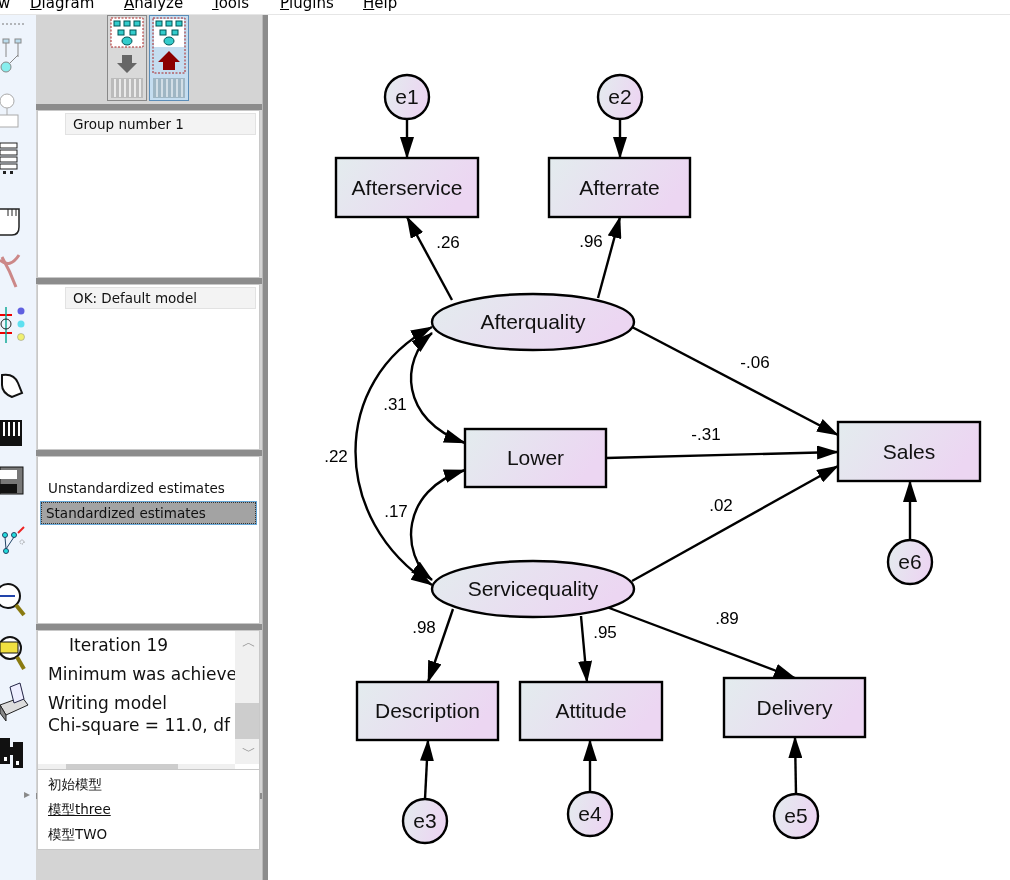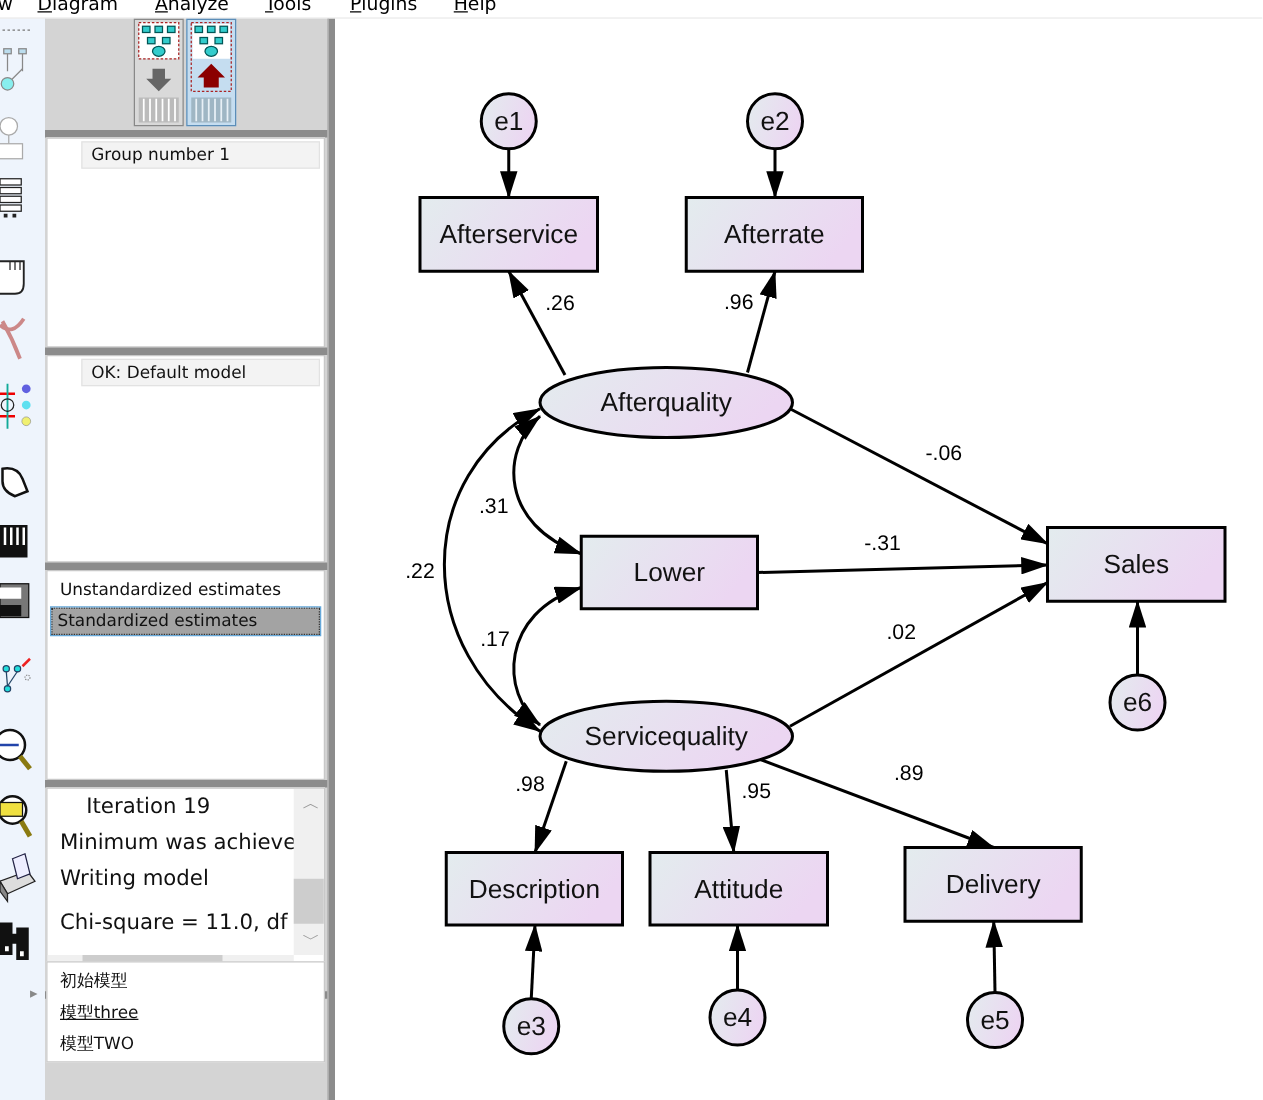--- a/index.html
+++ b/index.html
@@ -10,21 +10,21 @@
   .menu-sep { position:absolute; left:0; top:14px; width:1010px; height:1px; background:#e6e6e6; }
   .toolbar { position:absolute; left:0; top:15px; width:36px; height:865px; background:#eef4fc; border-right:1px solid #d6dde8; }
   .midpanel { position:absolute; left:36px; top:15px; width:226px; height:865px; background:#d4d4d4; }
   .splitter { position:absolute; left:262px; top:15px; width:6px; height:865px; background:#8c8c8c; border-left:1px solid #b8b8b8; box-sizing:border-box; }
   .canvas { position:absolute; left:268px; top:15px; width:742px; height:865px; background:#fff; }
   .view-btn { position:absolute; top:0; width:40px; height:86px; border:1px solid #888; box-sizing:border-box; background:#d9d9d9; }
   .view-btn.active { background:#c5ddf0; border-color:#5b8db8; }
   .pane { position:absolute; left:37px; width:223px; background:#fff; border:1px solid #c8c8c8; box-sizing:border-box; }
   .pane-sep { position:absolute; left:36px; width:226px; height:6px; background:#8c8c8c; }
   .hdr { position:absolute; left:3px; top:2px; right:3px; height:22px; background:#f3f3f3; border:1px solid #e2e2e2; box-sizing:border-box; font-family:"DejaVu Sans", sans-serif; font-size:13.5px; line-height:20px; padding-left:7px; color:#111;margin-left:24px; }
-  .list-item { position:absolute; left:3px; right:3px; height:22px; font-family:"DejaVu Sans", sans-serif; font-size:13.5px; line-height:22px; padding-left:7px; color:#111; box-sizing:border-box; }
+  .list-item { position:absolute; left:3px; right:3px; height:22px; font-family:"DejaVu Sans", sans-serif; font-size:13.5px; line-height:22px; padding-left:7px; color:#111; box-sizing:border-box;margin-top:16px; }
   .list-item.selected { background:#a3a3a3; border:1px dotted #333; outline:1px solid #66a8d9; line-height:20px; padding-left:4px; }
   .log-line { position:absolute; left:10px; font-family:"DejaVu Sans", sans-serif; font-size:17px; color:#111; white-space:nowrap; }
   .vscroll { position:absolute; right:0; top:0; width:26px; height:133px; background:#f0f0f0; }
   .hscroll { position:absolute; left:0; bottom:0; height:28px; width:197px; background:#f0f0f0; }
   .scroll-thumb { position:absolute; background:#cdcdcd; }
   .arrow-glyph { position:absolute; color:#9a9a9a; font-family:"DejaVu Sans", sans-serif; font-size:14px; }
   .model-item { position:absolute; left:10px; font-family:"DejaVu Sans", sans-serif; font-size:13.5px; color:#111; }
   svg text { font-family:"Liberation Sans", sans-serif; }
 </style>
 </head>
@@ -197,21 +197,21 @@
   <div class="list-item" style="top:4px;">Unstandardized estimates</div>
   <div class="list-item selected" style="top:29px;">Standardized estimates</div>
 </div>
 
 <div class="pane-sep" style="top:624px;"></div>
 <div class="pane" style="top:630px; height:163px; overflow:hidden;">
   <div style="position:absolute; left:0; top:0; width:197px; height:133px; overflow:hidden;">
     <div class="log-line" style="top:4px; left:31px;">Iteration 19</div>
     <div class="log-line" style="top:33px;">Minimum was achieved</div>
     <div class="log-line" style="top:62px;">Writing model</div>
-    <div class="log-line" style="top:97px;">Chi-square = 11.0, df</div>
+    <div class="log-line" style="top:84px;">Chi-square = 11.0, df</div>
   </div>
   <div class="vscroll" style="left:197px;">
     <span class="arrow-glyph" style="left:7px; top:3px;">︿</span>
     <div class="scroll-thumb" style="left:0; top:72px; width:26px; height:36px;"></div>
     <span class="arrow-glyph" style="left:7px; top:112px;">﹀</span>
   </div>
   <div class="hscroll">
     <span class="arrow-glyph" style="left:10px; top:5px;">‹</span>
     <div class="scroll-thumb" style="left:28px; top:0; width:112px; height:28px;"></div>
     <span class="arrow-glyph" style="left:176px; top:5px;">›</span>

